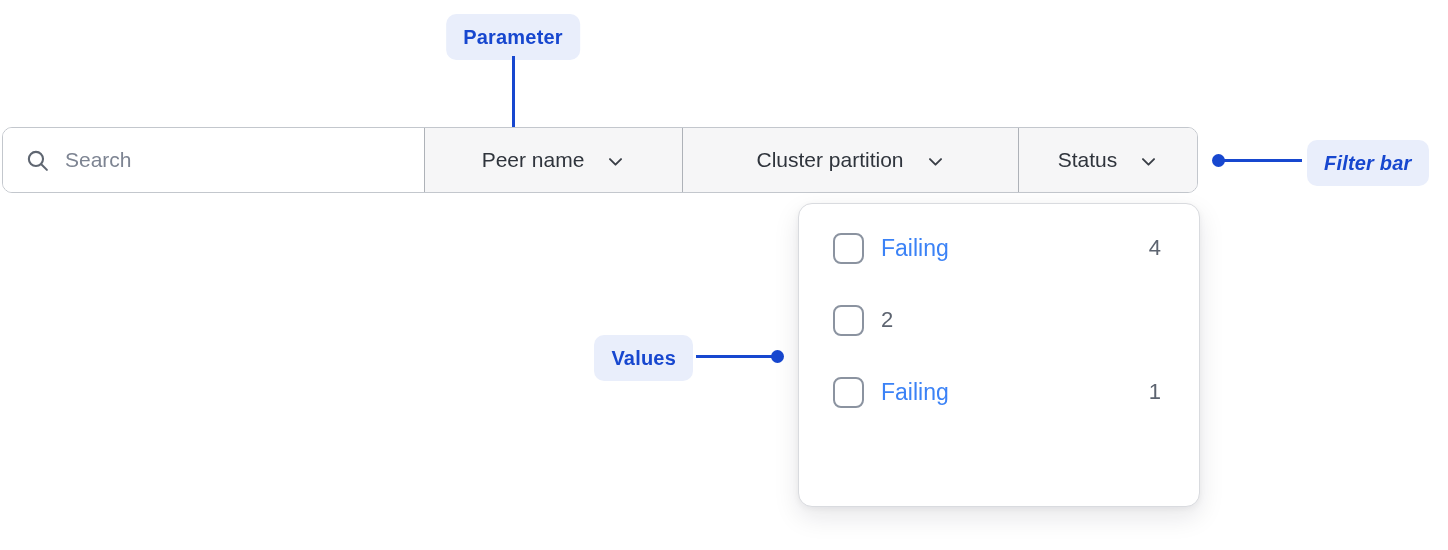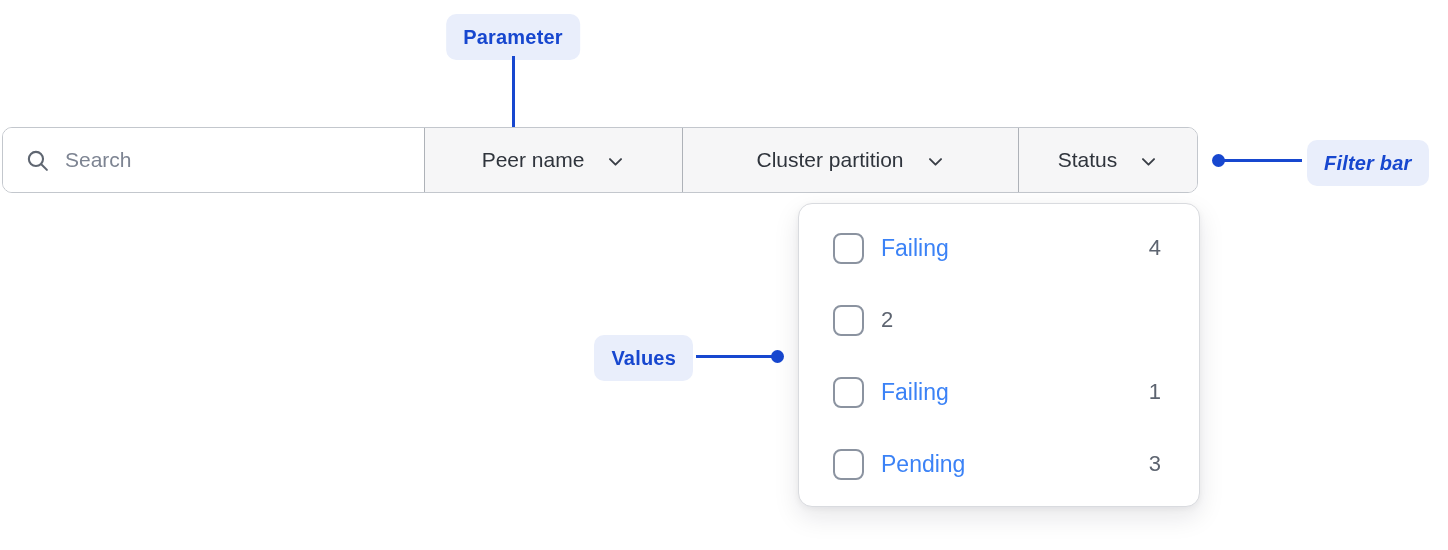--- a/index.html
+++ b/index.html
@@ -167,20 +167,15 @@
     </div>
     <div class="option-row">
       <span class="checkbox"></span>
       <span class="option-count">2</span>
     </div>
     <div class="option-row">
       <span class="checkbox"></span>
       <span class="option-label">Failing</span>
       <span class="option-count">1</span>
     </div>
-    <div class="option-row">
-      <span class="checkbox"></span>
-      <span class="option-label">Pending</span>
-      <span class="option-count">3</span>
-    </div>
   </div>
 
 </div>
 
 </body></html>

